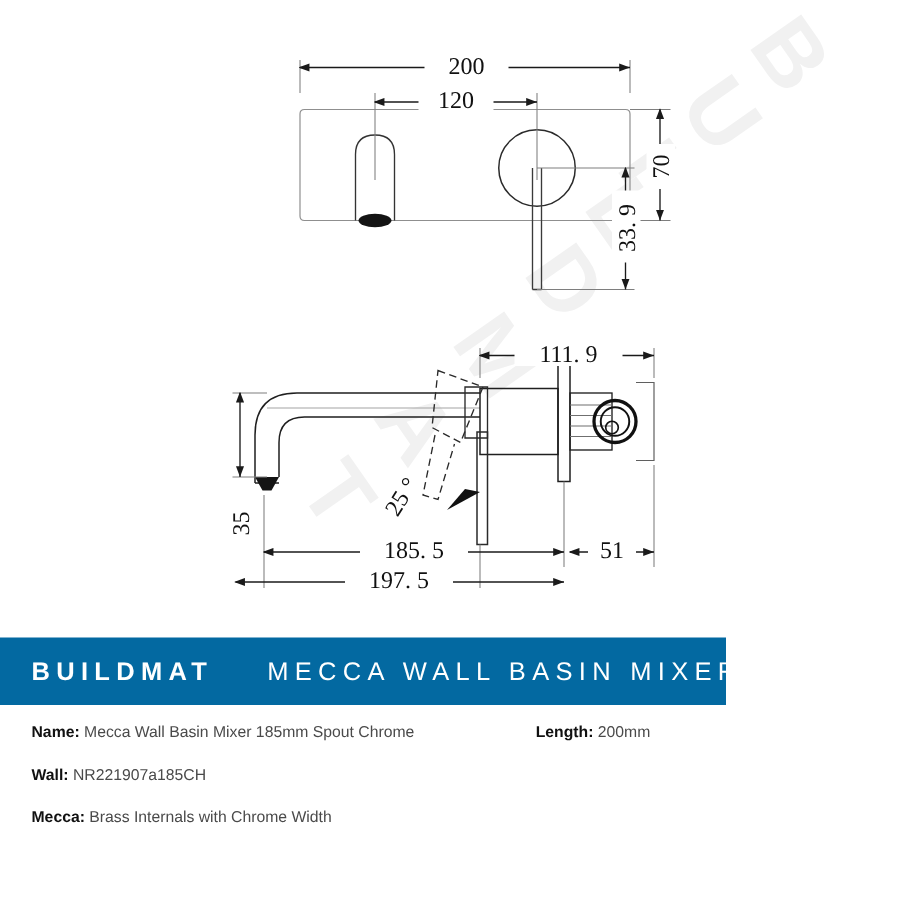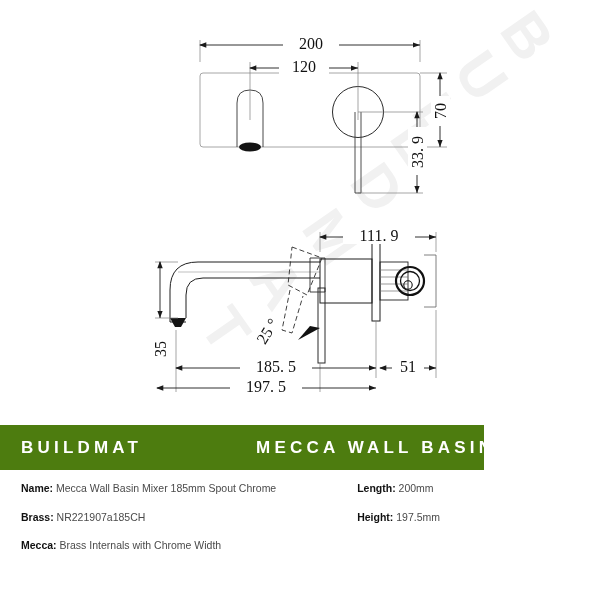--- a/index.html
+++ b/index.html
@@ -28,39 +28,39 @@
   }
   #drawing-svg { display: block; }
 
   
   #title-band {
     position: absolute;
     left: 0;
     top: 425px;
     width: 484px;
     height: 45px;
-    background: #4d7c0f;
+    background: #0369a1;
     display: flex;
     align-items: center;
   }
   #brand-name {
     color: #ffffff;
     font-size: 17px;
     font-weight: bold;
     letter-spacing: 4.2px;
     margin-left: 21px;
     white-space: nowrap;
   }
   #product-title {
     color: #ffffff;
     font-size: 17px;
-    font-weight: bold;
+    font-weight: normal;
     letter-spacing: 4.2px;
     white-space: nowrap;
-    margin-left: 114px;
+    margin-left: 36px;
   }
 
   
   #spec-block {
     position: absolute;
     left: 0;
     top: 482px;
     width: 600px;
     display: flex;
     gap: 32px;
@@ -250,34 +250,30 @@
     <div id="product-title">MECCA WALL BASIN MIXER</div>
   </div>
 
   <div id="spec-block">
     <div class="spec-col" id="spec-col-left">
       <div class="spec-row">
         <span class="spec-key">Name:</span>
         <span class="spec-val">Mecca Wall Basin Mixer 185mm Spout Chrome</span>
       </div>
       <div class="spec-row">
-        <span class="spec-key">Brass:</span>
+        <span class="spec-key">Wall:</span>
         <span class="spec-val">NR221907a185CH</span>
       </div>
       <div class="spec-row">
         <span class="spec-key">Mecca:</span>
         <span class="spec-val">Brass Internals with Chrome Width</span>
       </div>
     </div>
 
     <div class="spec-col" id="spec-col-right">
       <div class="spec-row">
         <span class="spec-key">Length:</span>
         <span class="spec-val">200mm</span>
       </div>
-      <div class="spec-row">
-        <span class="spec-key">Height:</span>
-        <span class="spec-val">197.5mm</span>
-      </div>
     </div>
   </div>
 
 </div>
 
 </body></html>

